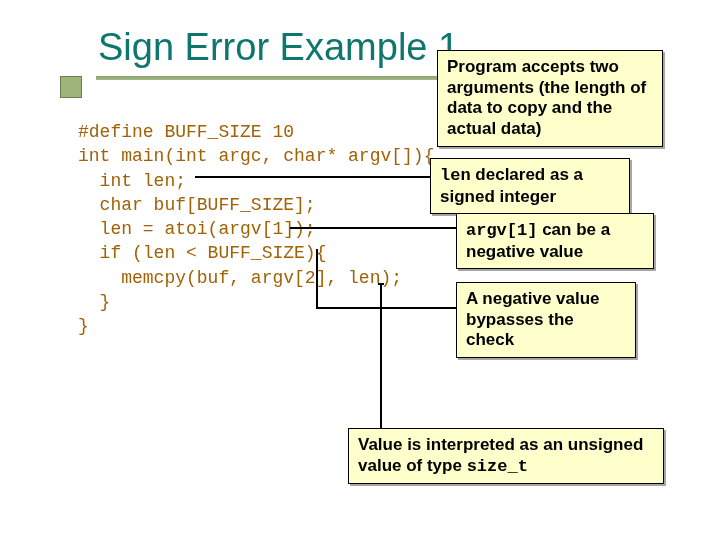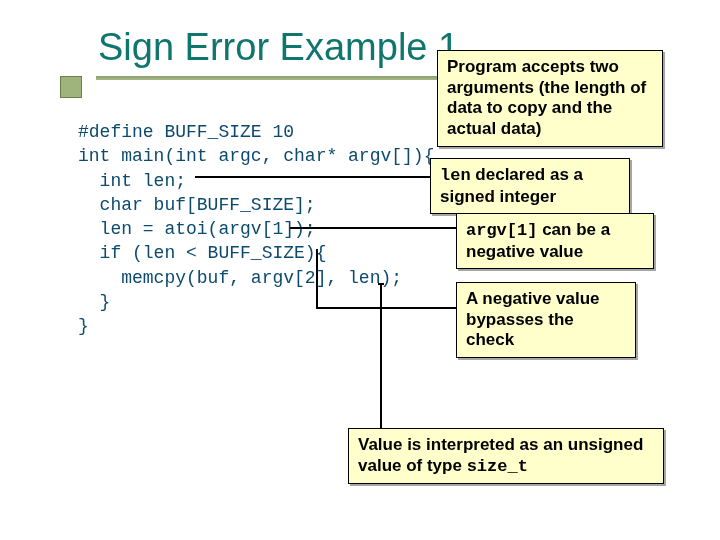--- a/index.html
+++ b/index.html
@@ -38,21 +38,21 @@
     border: 1px solid #6b7f4d;
   }
   .code {
     position: absolute;
     top: 120px;
     left: 78px;
     font-family: "Courier New", Courier, monospace;
     font-size: 18px;
     line-height: 1.35;
     white-space: pre;
-    color: #0c4a6e;
+    color: #a16207;
   }
   .callouts { position: absolute; inset: 0; pointer-events: none; }
   .callout {
     position: absolute;
     background: #ffffcc;
     border: 1.5px solid #000;
     padding: 6px 9px;
     font-family: Arial, Helvetica, sans-serif;
     font-size: 17px;
     font-weight: bold;

